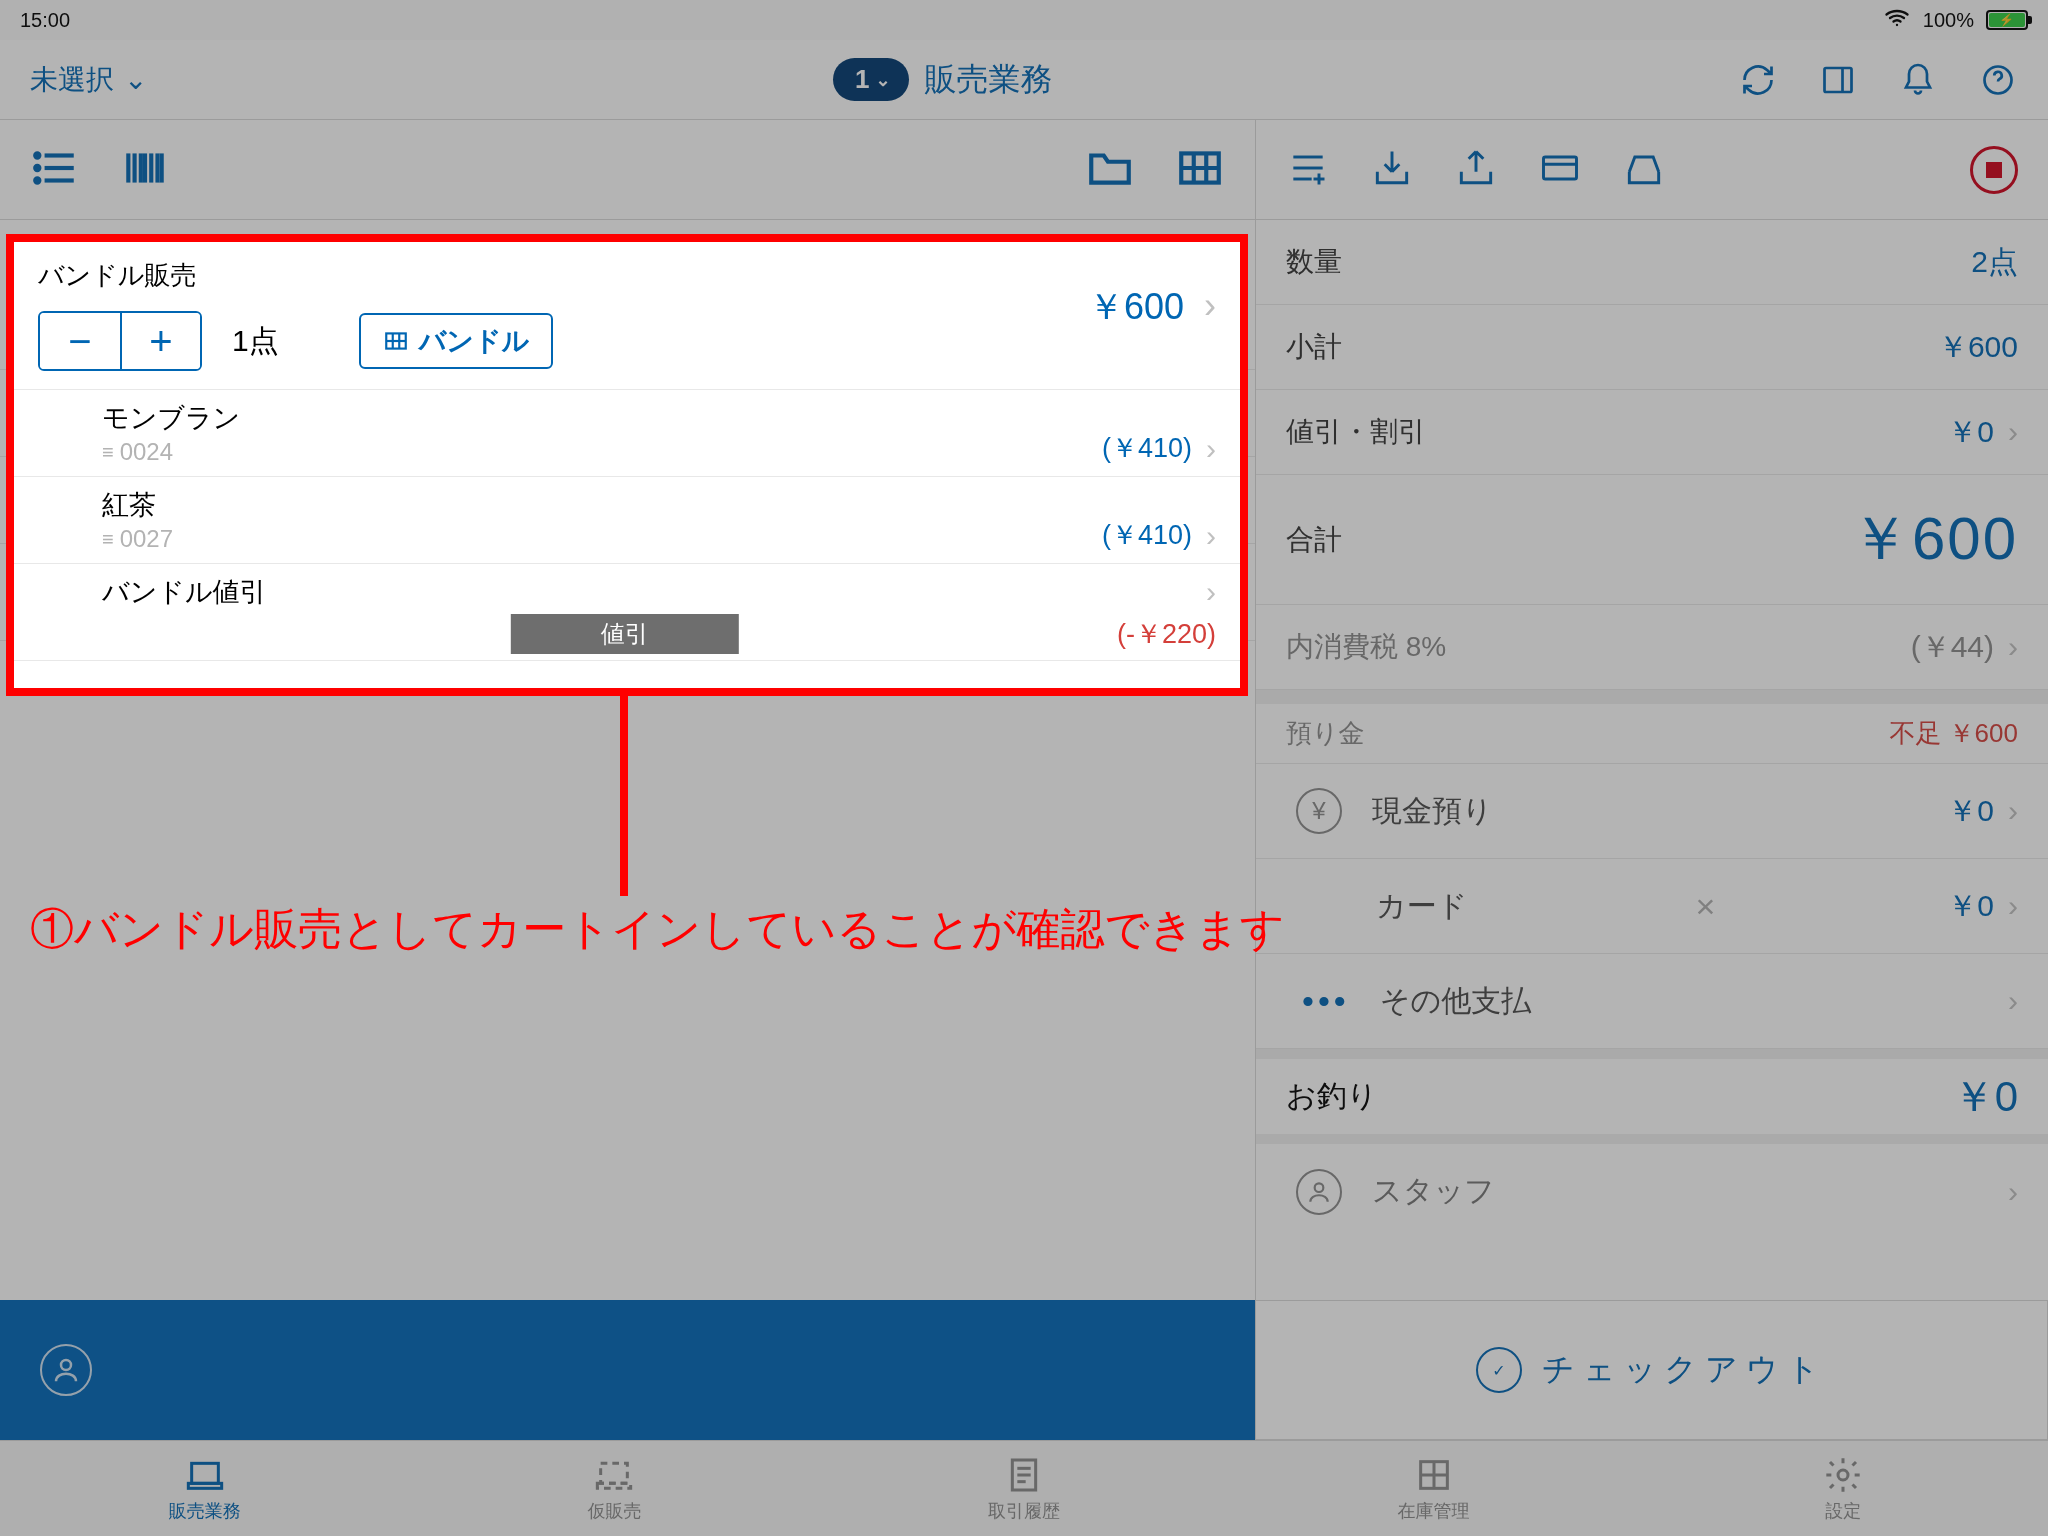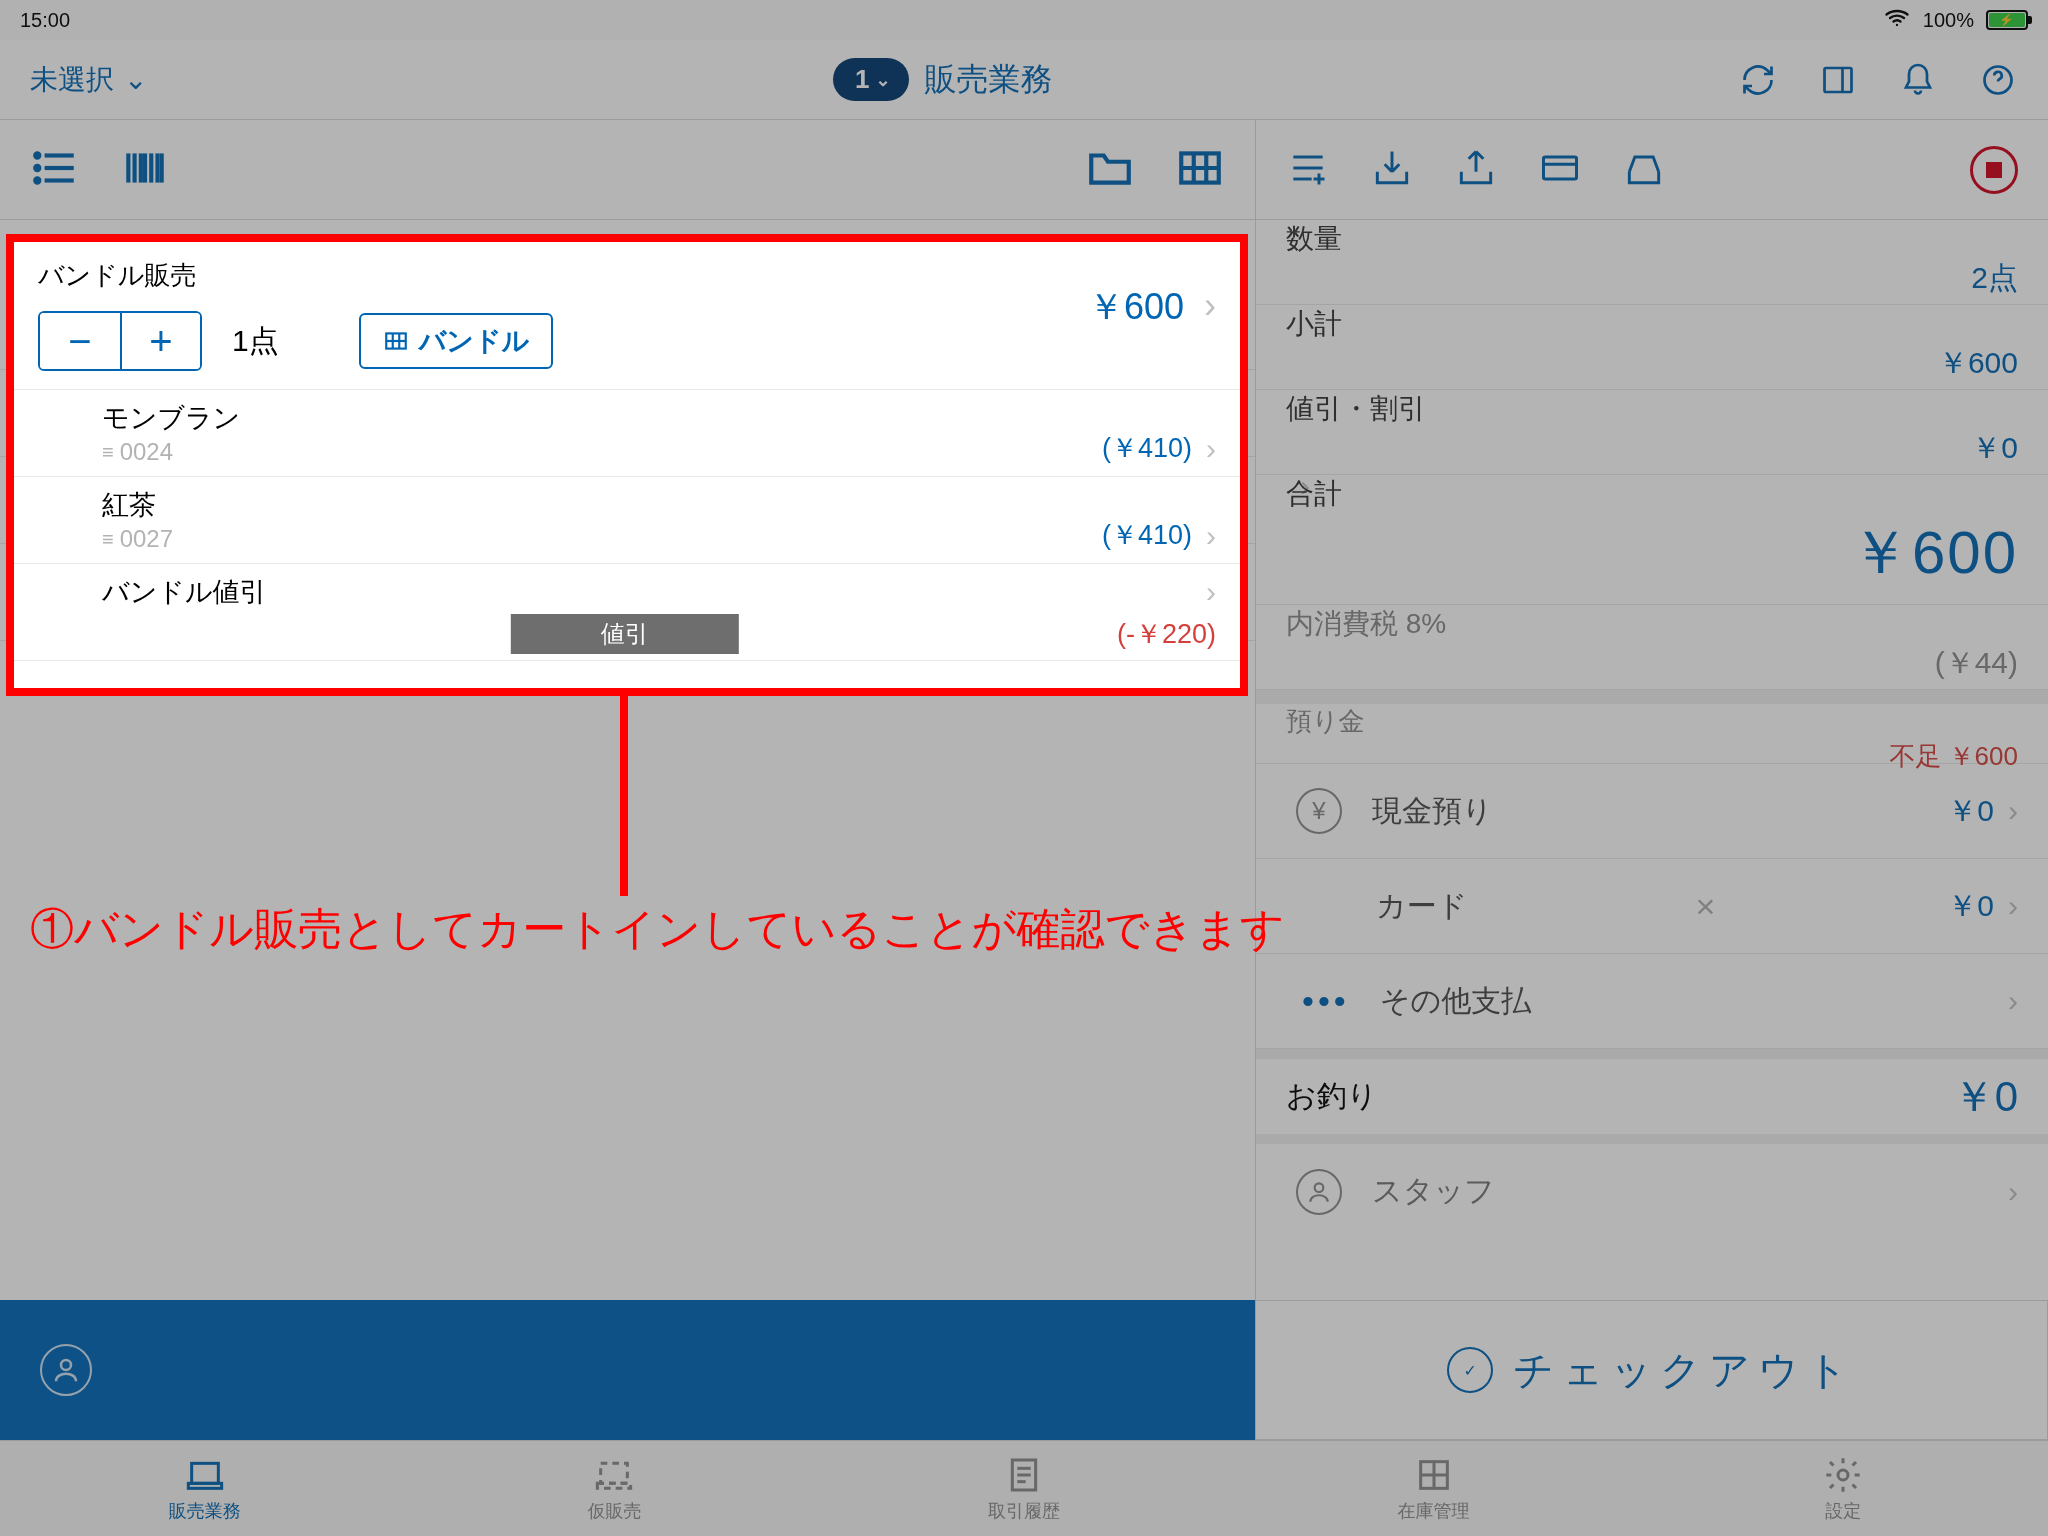--- a/index.html
+++ b/index.html
@@ -87,21 +87,21 @@
   .discount-bottom .discount-tag { position:absolute; left:50%; transform:translateX(-65%);}
   .discount-bottom .discount-amount { margin-left:auto; }
 
   
   .right-toolbar { height:100px; display:flex; align-items:center; padding:0 30px; border-bottom:1px solid var(--divider); gap:40px;}
   .right-toolbar .spacer { flex:1; }
   .rt-icon svg { width:44px; height:44px; stroke:var(--blue); fill:none; stroke-width:1.6; }
   .stop-btn { width:48px; height:48px; border:3px solid var(--red); border-radius:50%; display:flex; align-items:center; justify-content:center;}
   .stop-btn::after { content:""; width:16px; height:16px; background:var(--red); }
 
-  .summary-row { display:flex; padding:0 30px; height:85px; border-bottom:1px solid var(--row-border); font-size:28px;flex-direction:column;}
+  .summary-row { display:flex; align-items:center; padding:0 30px; height:85px; border-bottom:1px solid var(--row-border); font-size:28px;}
   .summary-row .label { color:#333; }
   .summary-row .value { margin-left:auto; color:var(--blue); font-weight:500; font-size:30px;}
   .summary-row .chev { color:#c0c0c0; margin-left:14px; font-size:30px;}
   .summary-row.muted .label { color:var(--muted); }
   .summary-row.muted .value { color:var(--muted); }
   .summary-row.big { height:130px; }
   .summary-row.big .value { font-size:60px; letter-spacing:2px;}
   .summary-row.section-head { height:60px; background:#fff;}
   .summary-row.section-head .label { color:var(--muted); font-size:26px;}
   .summary-row.section-head .short { color:var(--red-text); font-size:26px; margin-left:auto;}
@@ -121,21 +121,21 @@
   .staff-row .label{ font-size:30px; color:#777;}
   .staff-row .chev{ margin-left:auto; color:#c0c0c0; font-size:30px;}
 
   
   .checkout-bar { position:absolute; left:0; right:0; bottom:96px; height:140px; display:flex; }
   .co-left { width:1255px; background:var(--checkout-bg); display:flex; align-items:center; padding-left:40px;}
   .co-left .user-circ { width:52px; height:52px; border:2.5px solid #cfe2f2; border-radius:50%; display:flex; align-items:center; justify-content:center;}
   .co-left .user-circ svg { width:30px; height:30px; stroke:#cfe2f2; fill:none; stroke-width:2;}
   .co-right { flex:1; background:#fff; border:1px solid var(--divider); display:flex; align-items:center; justify-content:center; gap:20px;}
   .co-right .check { width:46px; height:46px; border:2.5px solid var(--blue); border-radius:50%; display:flex; align-items:center; justify-content:center; color:var(--blue);}
-  .co-right .txt { color:var(--blue); font-size:40px; letter-spacing:8px;}
+  .co-right .txt { color:var(--blue); font-size:32px; letter-spacing:8px;}
 
   
   .footer { position:absolute; left:0; right:0; bottom:0; height:96px; background:var(--footer-bg); border-top:1px solid var(--divider); display:flex;}
   .tab { flex:1; display:flex; flex-direction:column; align-items:center; justify-content:center; gap:4px; color:var(--muted); font-size:18px;}
   .tab.active { color:var(--blue); }
   .tab svg { width:40px; height:40px; stroke:currentColor; fill:none; stroke-width:1.8;}
   .tab.dashed svg { stroke-dasharray:4 3; }
 
   
   .anno { position:absolute; z-index:10; pointer-events:none;}

